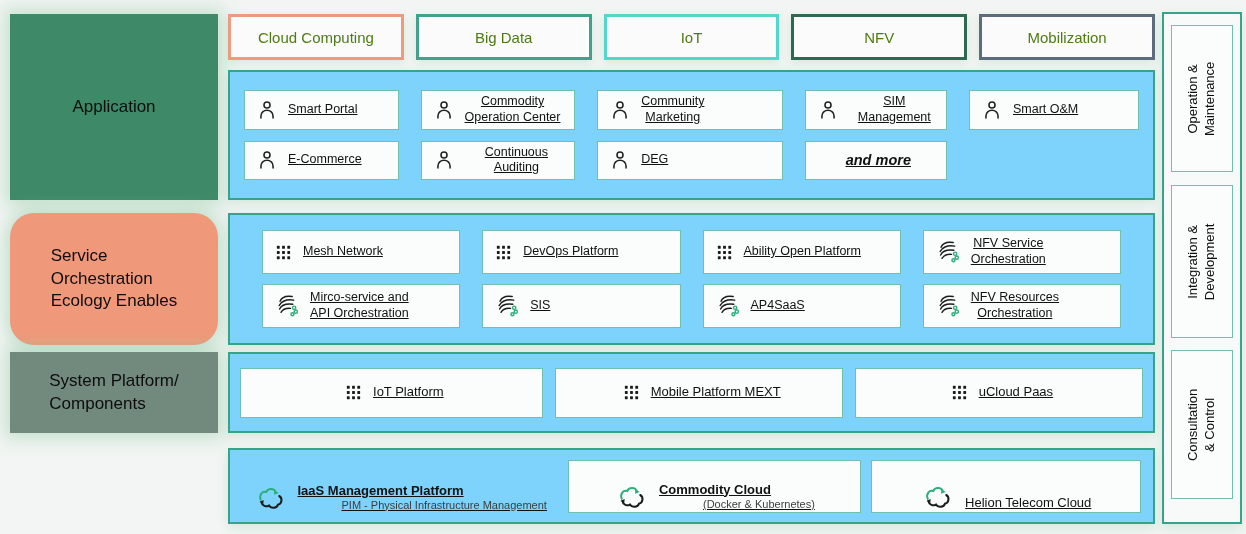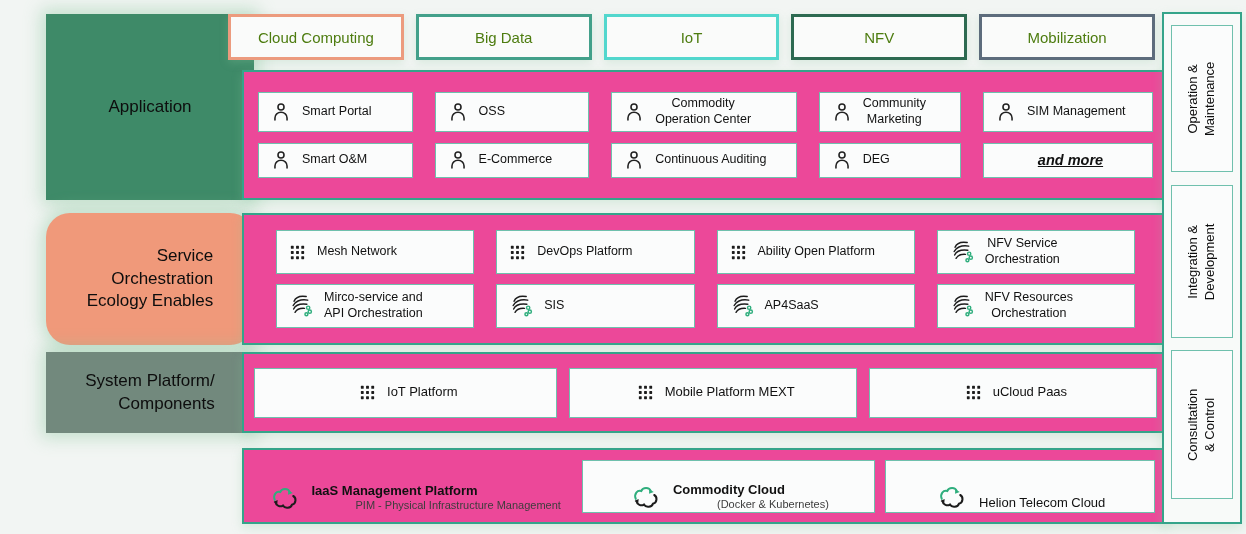--- a/index.html
+++ b/index.html
@@ -1,36 +1,36 @@
 <!DOCTYPE html>
 <html style="--teal-border: #35a48a; --inner-border: #6fc0ad; --background: #f2f5f3; --box-background: #fbfcfc; --green-accent: #2fae7d; --application-bg: #3e8a68; --service-bg: #f0997a; --system-bg: #72897d; --infrastructure-bg: #6b5a6f;"><head>
 <meta charset="utf-8">
 <style>
   html,body{margin:0;padding:0;background:#ffffff;font-family:"Liberation Sans",sans-serif;}
   #stage{position:relative;width:1246px;height:534px;background:#f2f5f3;overflow:hidden;color:#111;}
 
   
   .leftcol{position:absolute;left:10px;top:0;width:208px;height:100%;}
   .leftbox{position:absolute;left:0;width:208px;display:flex;align-items:center;justify-content:center;
-           text-align:right;font-size:17px;color:#0d0d0d;white-space:pre-line;line-height:1.35;
-           box-shadow:0 0 16px 5px rgba(140,200,160,.45);margin-left:36px;}
+           text-align:left;font-size:17px;color:#0d0d0d;white-space:pre-line;line-height:1.35;
+           box-shadow:0 0 16px 5px rgba(140,200,160,.45);}
   .leftbox.pos0{top:14px;height:186px;}
   .leftbox.pos1{top:213px;height:132px;}
   .leftbox.pos2{top:352px;height:81px;}
   .leftbox.pos3{top:448px;height:76px;}
 
   
   .main{position:absolute;left:228px;top:0;width:927px;height:100%;}
 
   .tabs{position:absolute;top:14px;left:0;width:100%;height:46px;display:flex;gap:12px;}
   .tab{flex:1;background:#fafbfa;border:3px solid #999;display:flex;align-items:center;justify-content:center;
        font-size:15px;color:#4d7c0f;box-shadow:0 3px 8px rgba(140,200,160,.25);}
 
-  .section{position:absolute;left:14px;width:100%;border:2px solid var(--teal-border,#35a48a);
-           background:#ec4899;box-sizing:border-box;box-shadow:0 4px 10px rgba(140,200,160,.28);}
+  .section{position:absolute;left:0;width:100%;border:2px solid var(--teal-border,#35a48a);
+           background:#7dd3fc;box-sizing:border-box;box-shadow:0 4px 10px rgba(140,200,160,.28);text-decoration:underline;}
   #sec-application{top:70px;height:130px;display:grid;grid-template-columns:1fr 1fr 1.2fr .92fr 1.1fr;
            gap:11px 22px;align-content:center;padding:0 14px;}
   #sec-service{top:213px;height:132px;display:grid;grid-template-columns:1fr 1fr 1fr 1fr;
            gap:10px 22px;align-content:center;padding:0 32px;}
   #sec-system{top:352px;height:81px;display:grid;grid-template-columns:1.05fr 1fr 1fr;
            gap:12px;align-content:center;padding:0 10px;}
   #sec-infra{top:448px;height:76px;display:grid;grid-template-columns:1.08fr 1fr .92fr;
            gap:10px;align-content:center;padding:0 12px;}
 
   .cell{border:1.5px solid var(--inner-border,#6fc0ad);background:#fbfcfc;display:flex;align-items:center;
@@ -140,26 +140,20 @@
         <div class="cell">
           <svg class="icn person">
             <use href="#sym-person"></use>
           </svg>
           <span class="cl">Smart Portal</span>
         </div>
         <div class="cell">
           <svg class="icn person">
             <use href="#sym-person"></use>
           </svg>
-          <span class="cl">OSS</span>
-        </div>
-        <div class="cell">
-          <svg class="icn person">
-            <use href="#sym-person"></use>
-          </svg>
           <span class="cl">Commodity
 Operation Center</span>
         </div>
         <div class="cell">
           <svg class="icn person">
             <use href="#sym-person"></use>
           </svg>
           <span class="cl">Community
 Marketing</span>
         </div>

